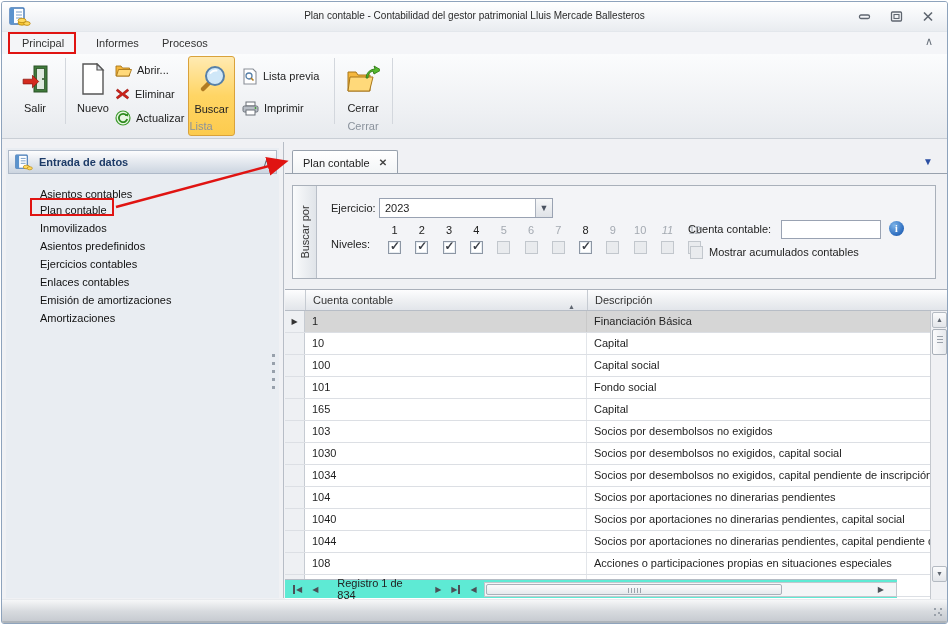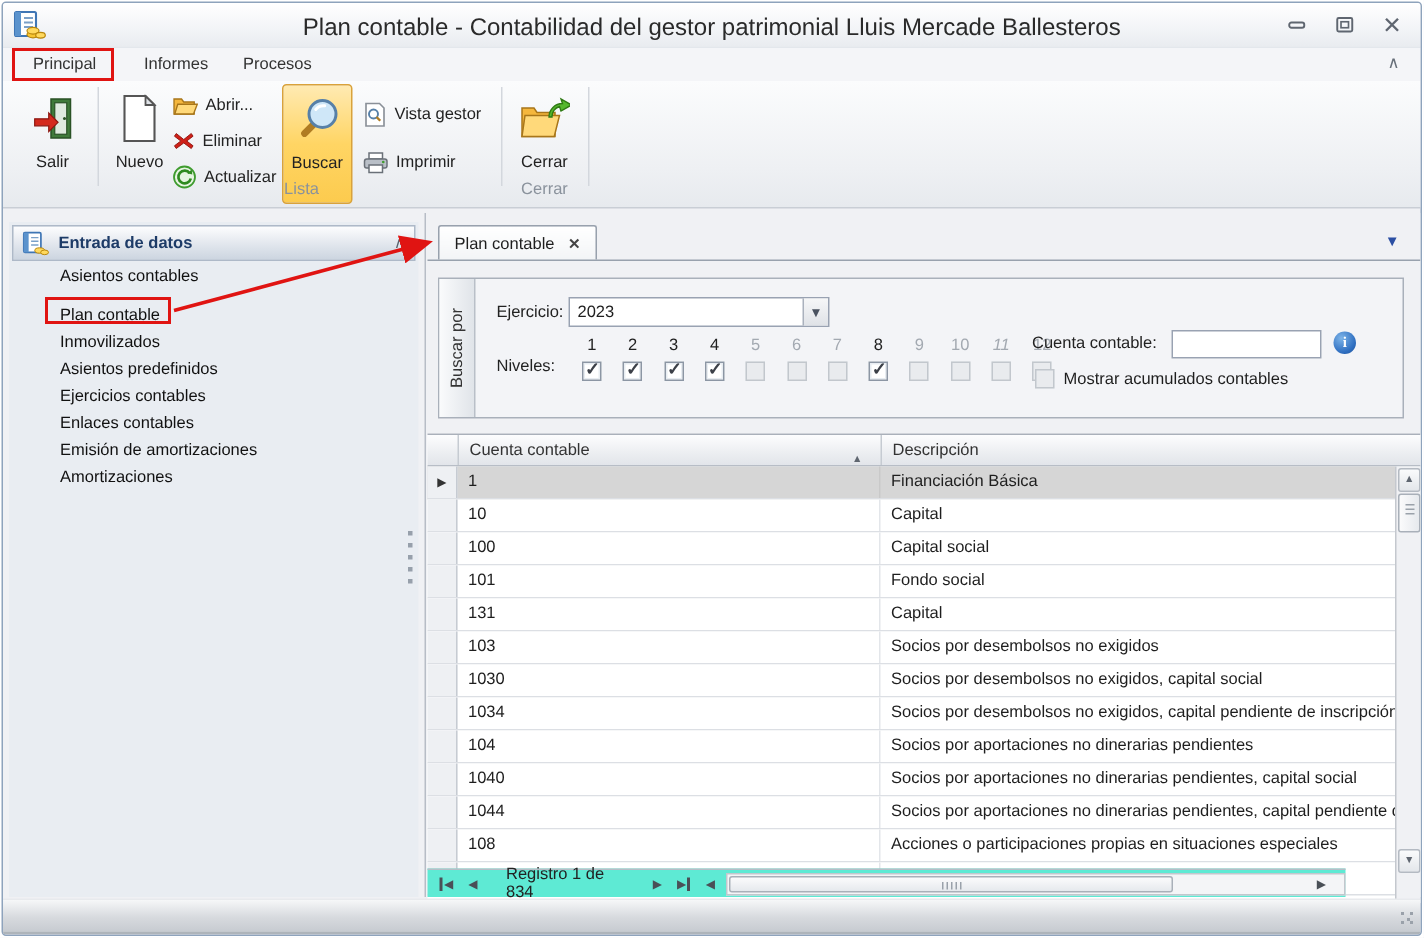--- a/index.html
+++ b/index.html
@@ -6,21 +6,21 @@
   html,body { width:949px; height:625px; background:#fff; font-family:"Liberation Sans", sans-serif; }
   .abs { position:absolute; }
   #win {
     position:relative; width:947px; height:623px; margin:1px;
     border:1px solid #8ea3bc; border-radius:3px; background:#f0f1f4; overflow:hidden;
     font-size:11px; color:#1e1e1e;
   }
   
   .titlebar { position:absolute; left:0; top:0; width:100%; height:30px;
     background:linear-gradient(#ffffff,#f2f4f7 60%,#e9ecf0); border-bottom:1px solid #e3e7ec; }
-  .title-text { position:absolute; left:120px; right:120px; top:8px; text-align:center; font-size:16px; color:#2a2a2a; }
+  .title-text { position:absolute; left:120px; right:120px; top:8px; text-align:center; font-size:10px; color:#2a2a2a; }
   .winctrls { position:absolute; right:10px; top:7px; display:flex; gap:14px; }
   .winbtn { width:18px; height:14px; display:flex; align-items:center; justify-content:center; cursor:default; }
   .winbtn svg { stroke:#5f6warn670; }
   
   .ribbontabs { position:absolute; left:0; top:30px; width:100%; height:22px; background:#f4f5f8; }
   .rtab { position:absolute; top:2px; height:19px; line-height:19px; padding:0 12px; color:#333; }
   .ribbon-collapse { position:absolute; right:14px; top:33px; color:#68707a; font-size:11px; }
   
   .ribbon { position:absolute; left:0; top:52px; width:100%; height:85px;
     background:linear-gradient(#fbfcfd,#eef0f3 70%,#e7eaee); border-bottom:1px solid #c9ced5; }
@@ -223,21 +223,21 @@
       </span>
       <span class="lbl">Buscar</span>
     </div>
 
     <div class="smallbtn" style="left:240px; top:12px">
       <svg width="16" height="17" viewBox="0 0 16 17">
         <path d="M2 1 h9 l3 3 v12 h-12 z" fill="#fff" stroke="#8a9098" stroke-width="1.1"></path>
         <circle cx="7" cy="8" r="3" fill="none" stroke="#5780a8" stroke-width="1.3"></circle>
         <line x1="9" y1="10" x2="11.5" y2="12.5" stroke="#b07c22" stroke-width="1.6"></line>
       </svg>
-      <span>Vista gestor</span>
+      <span>Lista previa</span>
     </div>
     <div class="smallbtn" style="left:240px; top:44px">
       <svg width="17" height="15" viewBox="0 0 17 15">
         <rect x="4" y="1" width="9" height="4" fill="#fff" stroke="#6a7078" stroke-width="1"></rect>
         <rect x="1" y="5" width="15" height="6" rx="1.5" fill="#b9bfc7" stroke="#6a7078" stroke-width="1"></rect>
         <rect x="4" y="9" width="9" height="5" fill="#fff" stroke="#6a7078" stroke-width="1"></rect>
         <circle cx="13.5" cy="7" r="0.9" fill="#3f9c2f"></circle>
       </svg>
       <span>Imprimir</span>
     </div>
@@ -269,21 +269,21 @@
         <line x1="7" y1="5" x2="13" y2="5" stroke="#7aa0c8" stroke-width="1.2"></line>
         <line x1="7" y1="8" x2="13" y2="8" stroke="#7aa0c8" stroke-width="1.2"></line>
         <line x1="7" y1="11" x2="13" y2="11" stroke="#7aa0c8" stroke-width="1.2"></line>
         <ellipse cx="14" cy="15.5" rx="4" ry="2.2" fill="#ffd95e" stroke="#b8860b" stroke-width="0.8"></ellipse>
         <ellipse cx="18" cy="17" rx="3.2" ry="1.9" fill="#ffd95e" stroke="#b8860b" stroke-width="0.8"></ellipse>
       </svg>
       <span class="txt">Entrada de datos</span>
       <span class="chev g-chev"></span>
     </div>
     <div id="sidebar-items">
-        <div class="sidebar-item" style="top: 28px;">Asientos contables</div>
+        <div class="sidebar-item" style="top: 38px;">Asientos contables</div>
         <div class="sidebar-item" style="top: 54px;">Plan contable</div>
         <div class="sidebar-item" style="top: 72px;">Inmovilizados</div>
         <div class="sidebar-item" style="top: 90px;">Asientos predefinidos</div>
         <div class="sidebar-item" style="top: 108px; text-align: center;">Ejercicios contables</div>
         <div class="sidebar-item" style="top: 126px;">Enlaces contables</div>
         <div class="sidebar-item" style="top: 144px;">Emisión de amortizaciones</div>
         <div class="sidebar-item" style="top: 162px;">Amortizaciones</div>
       </div>
   </div>
 
@@ -365,21 +365,21 @@
             <div class="nivcol dis" style="left: 300.3px; top: 0px; text-align: center;">
               <span class="num">12</span>
               <span class="cb dis" style="display: block;"></span>
             </div>
           </div>
 
         <div class="flabel" style="left:395px; top:37px">Cuenta contable:</div>
         <div class="tinput" style="left:488px; top:34px; width:100px"></div>
         <div class="info-ico" style="left:596px; top:35px">i</div>
 
-        <div class="abs" style="left:397px; top:60px; display:flex; align-items:center; gap:6px">
+        <div class="abs" style="left:397px; top:60px; display:flex; align-items:flex-start; gap:6px">
           <span class="cb dis" style="margin:0"></span>
           <span>Mostrar acumulados contables</span>
         </div>
       </div>
 
       <div class="grid">
         <div class="ghead">
           <div class="c1">
             <span>Cuenta contable</span>
             <span class="sortasc g-up"></span>
@@ -404,21 +404,21 @@
               <div class="v1">100</div>
               <div class="v2">Capital social</div>
             </div>
             <div class="grow" style="top: 87px;">
               <div class="sel"></div>
               <div class="v1">101</div>
               <div class="v2">Fondo social</div>
             </div>
             <div class="grow" style="top: 109px;">
               <div class="sel"></div>
-              <div class="v1">131</div>
+              <div class="v1">165</div>
               <div class="v2">Capital</div>
             </div>
             <div class="grow" style="top: 131px;">
               <div class="sel"></div>
               <div class="v1">103</div>
               <div class="v2">Socios por desembolsos no exigidos</div>
             </div>
             <div class="grow" style="top: 153px;">
               <div class="sel"></div>
               <div class="v1">1030</div>

